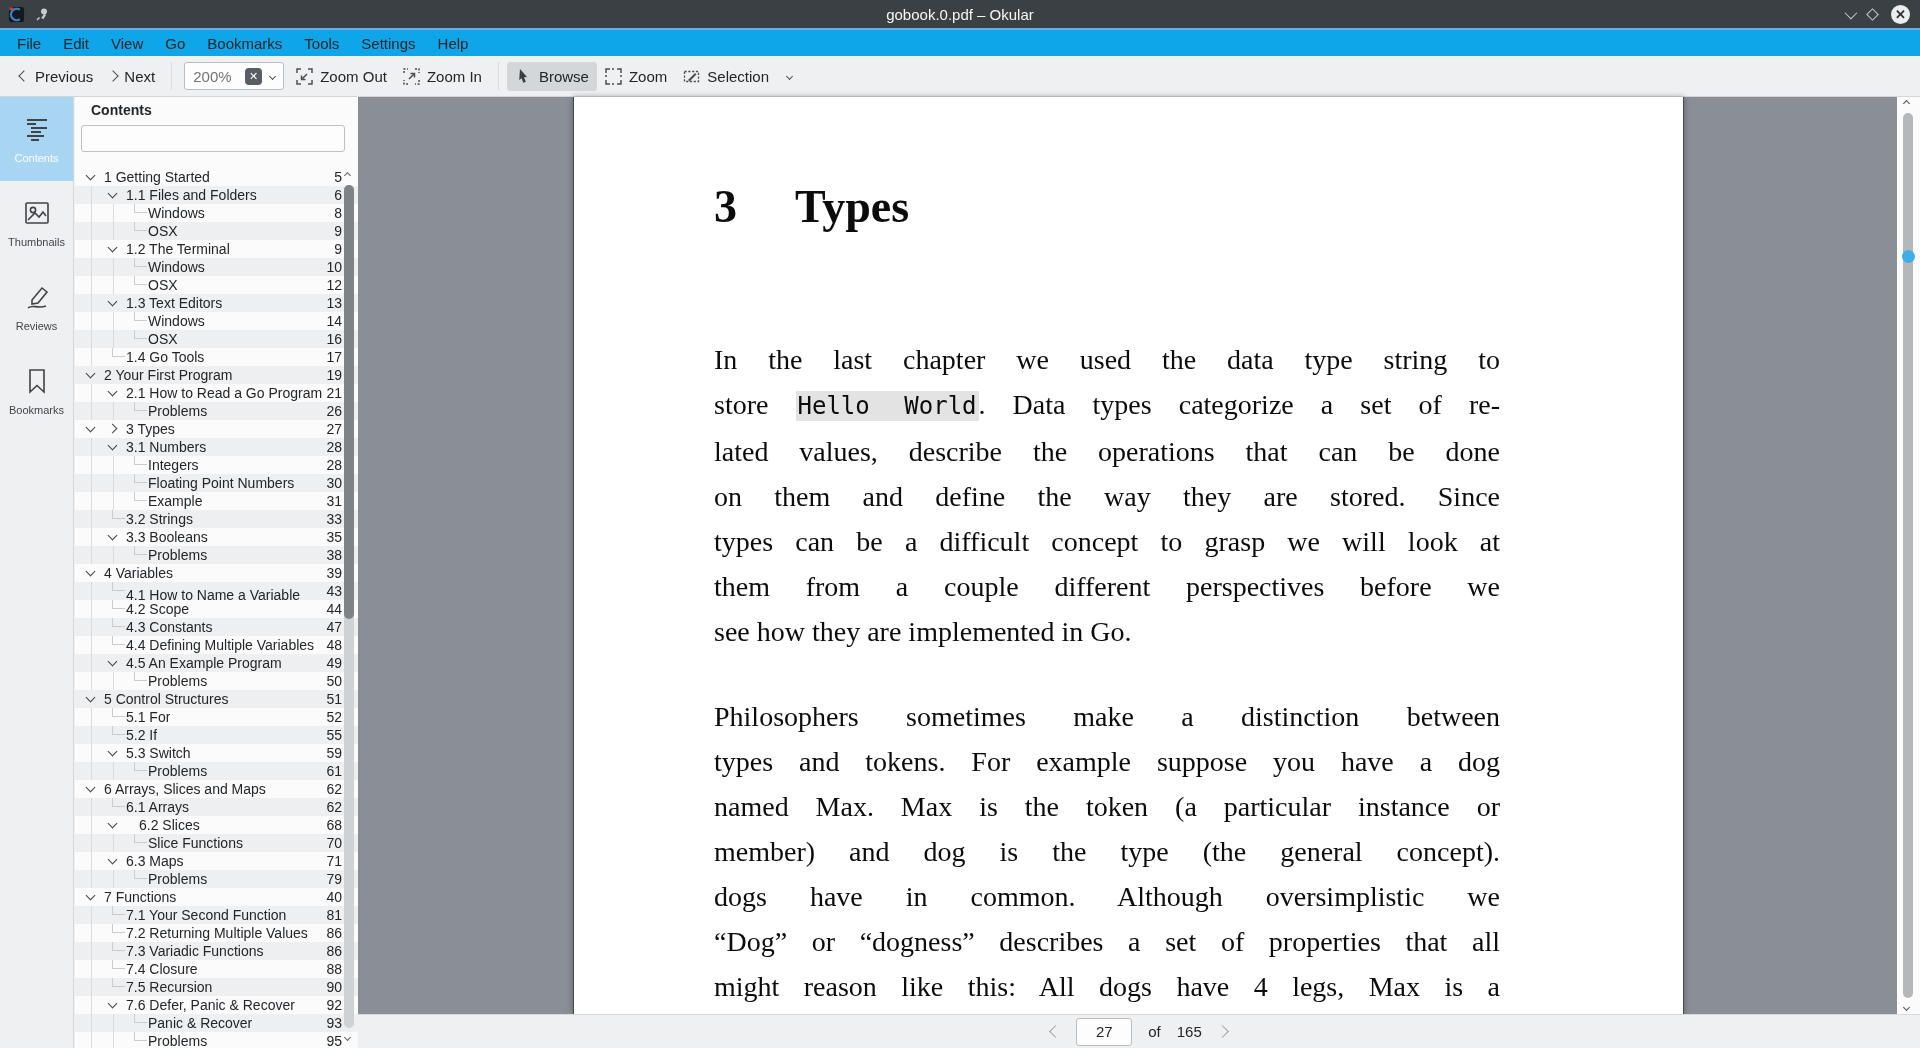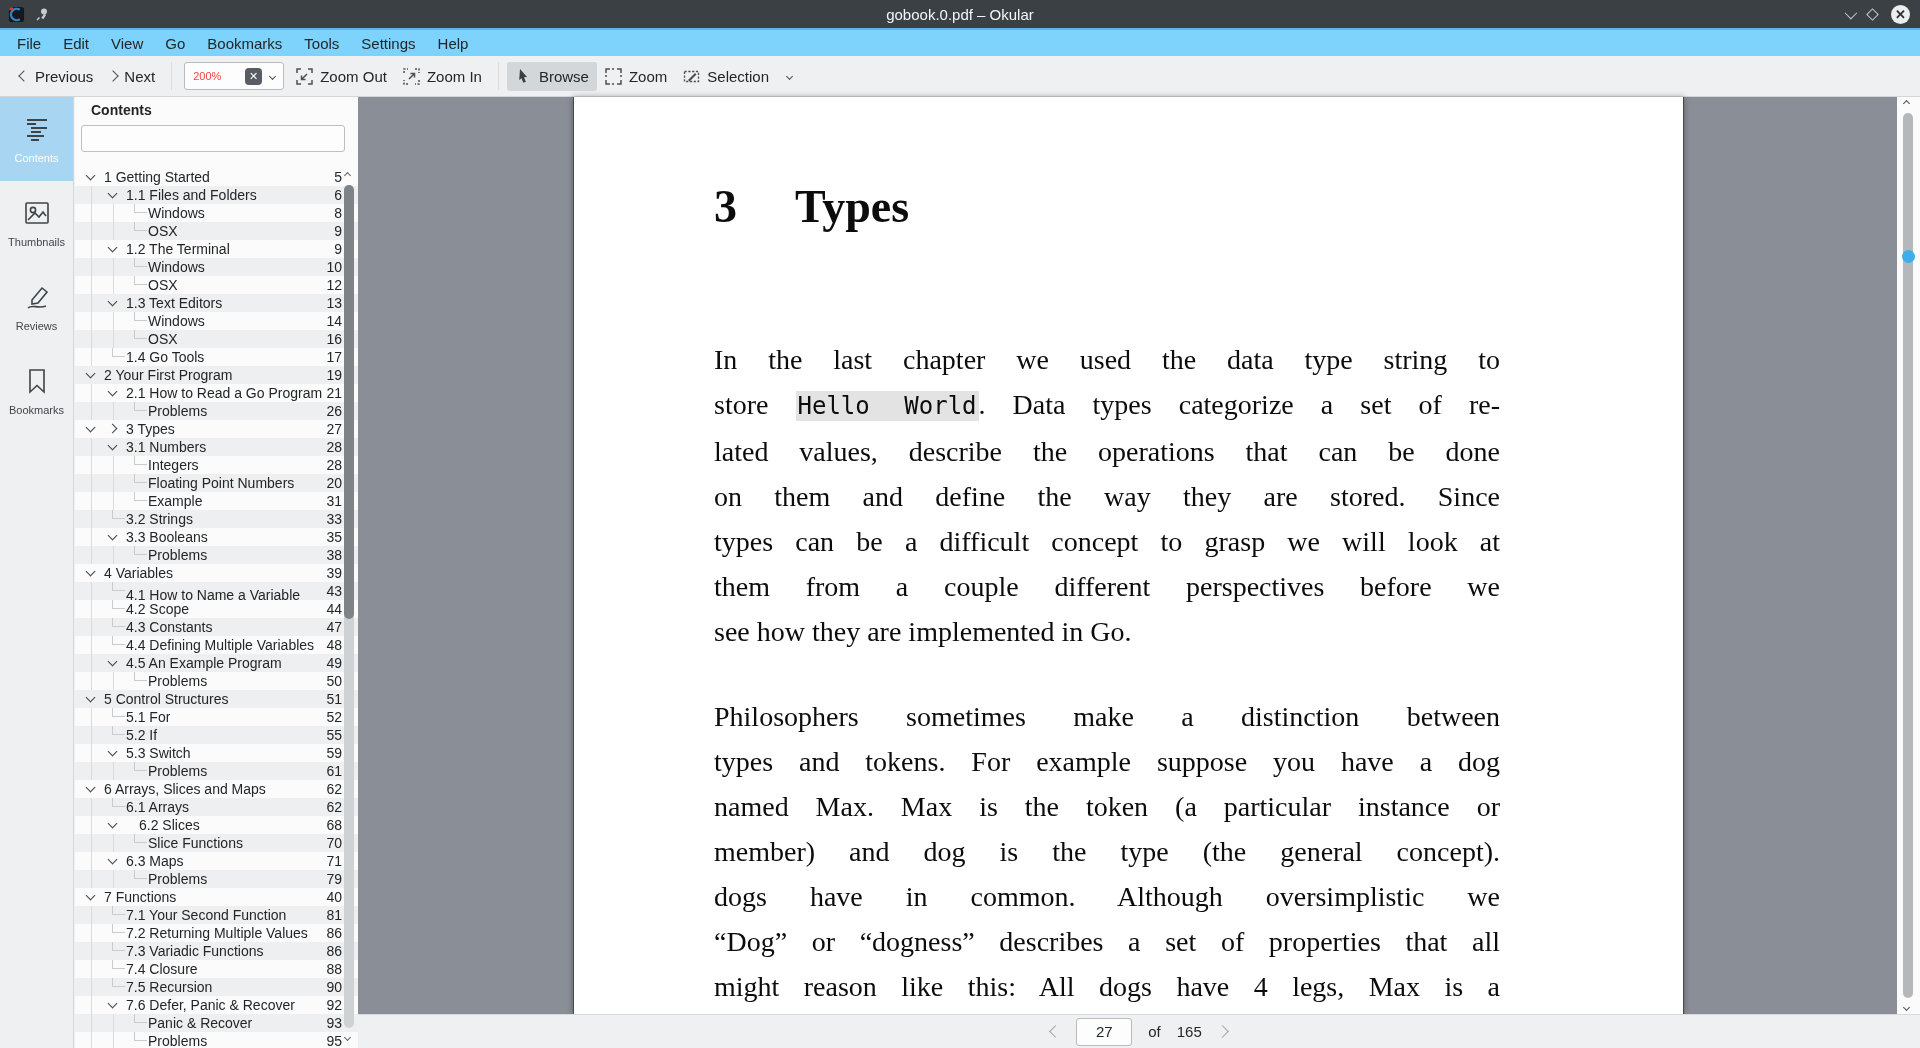--- a/index.html
+++ b/index.html
@@ -15,41 +15,41 @@
   .tb-left { display:flex; align-items:center; gap:10px; padding-left:8px; z-index:2; }
   .tb-right { position:absolute; right:10px; top:0; height:28px; display:flex; align-items:center; gap:14px; z-index:2; }
   .winchev { width:9px; height:9px; border-right:1.6px solid #c7cbcf; border-bottom:1.6px solid #c7cbcf;
              transform:rotate(45deg) translateY(-2px); }
   .windiamond { width:9px; height:9px; border:1.6px solid #c7cbcf; transform:rotate(45deg); }
   .winclose { width:19px; height:19px; border-radius:50%; background:#eceded; display:flex;
               align-items:center; justify-content:center; color:#2b2f33; font-size:13px; font-weight:bold; }
   #accentline { position:absolute; left:0; top:28px; width:100%; height:2px; background:#5fb2e2; }
 
   
-  #menubar { position:absolute; left:0; top:30px; width:100%; height:26px; background:#7dd3fc;
+  #menubar { position:absolute; left:0; top:30px; width:100%; height:26px; background:#0ea5e9;
              display:flex; align-items:center; padding-left:6px; }
   #menubar .menu-item { padding:3px 11px; font-size:15px; color:#232629; }
 
   
   #toolbar { position:absolute; left:0; top:56px; width:100%; height:41px; background:#eff0f1;
              border-bottom:1px solid #d4d5d6; display:flex; align-items:center; padding-left:12px; }
   .tbtn { display:flex; align-items:center; gap:7px; font-size:15px; color:#232629; padding:6px 8px;
           border-radius:3px; }
   .tbtn.pressed { background:#d3d7d9; }
   .tsep { width:1px; height:28px; background:#dbdcdd; margin:0 8px; }
   .chev { display:inline-block; width:8px; height:8px; border-right:1.7px solid #4a5056;
           border-bottom:1.7px solid #4a5056; }
   .chev.left  { transform:rotate(135deg); }
   .chev.right { transform:rotate(-45deg); }
   .chev.down  { transform:rotate(45deg); }
   .chev.up    { transform:rotate(-135deg); }
   .chev.small { width:5px; height:5px; }
   #zoom-combo { display:flex; align-items:center; background:#fdfdfd; border:1px solid #b9bdc0;
                 border-radius:3px; height:28px; padding:0 8px; gap:8px; margin:0 4px; }
-  #zoom-combo .val { font-size:11px; color:#ef4444; min-width:44px; }
+  #zoom-combo .val { font-size:15px; color:#737373; min-width:44px; }
   #zoom-clear { width:17px; height:17px; background:#575d63; border-radius:4px; color:#fdfdfd;
                 font-size:11px; display:flex; align-items:center; justify-content:center; }
   .icon16 { width:17px; height:17px; }
 
   
   #side-icons { position:absolute; left:0; top:97px; bottom:0; width:74px; background:#eff0f1;
                 border-right:1px solid #d5d6d7; }
   .side-item { width:100%; height:84px; display:flex; flex-direction:column; align-items:center;
                justify-content:center; gap:6px; color:#41464c; font-size:11px; }
   .side-item.selected { background:#a8d6f2; color:#fbfdfe; }
@@ -344,21 +344,21 @@
           <span class="guide" style="left: 38px;"></span>
           <span class="corner" style="left: 59px;"></span>
           <span class="lbl" style="margin-left: 73px;">Integers</span>
           <span class="pg">28</span>
         </div>
         <div class="toc-row">
           <span class="guide" style="left: 16px;"></span>
           <span class="guide" style="left: 38px;"></span>
           <span class="corner" style="left: 59px;"></span>
           <span class="lbl" style="margin-left: 73px;">Floating Point Numbers</span>
-          <span class="pg">20</span>
+          <span class="pg">30</span>
         </div>
         <div class="toc-row">
           <span class="guide" style="left: 16px;"></span>
           <span class="guide" style="left: 38px;"></span>
           <span class="corner" style="left: 59px;"></span>
           <span class="lbl" style="margin-left: 73px;">Example</span>
           <span class="pg">31</span>
         </div>
         <div class="toc-row">
           <span class="guide" style="left: 16px;"></span>

